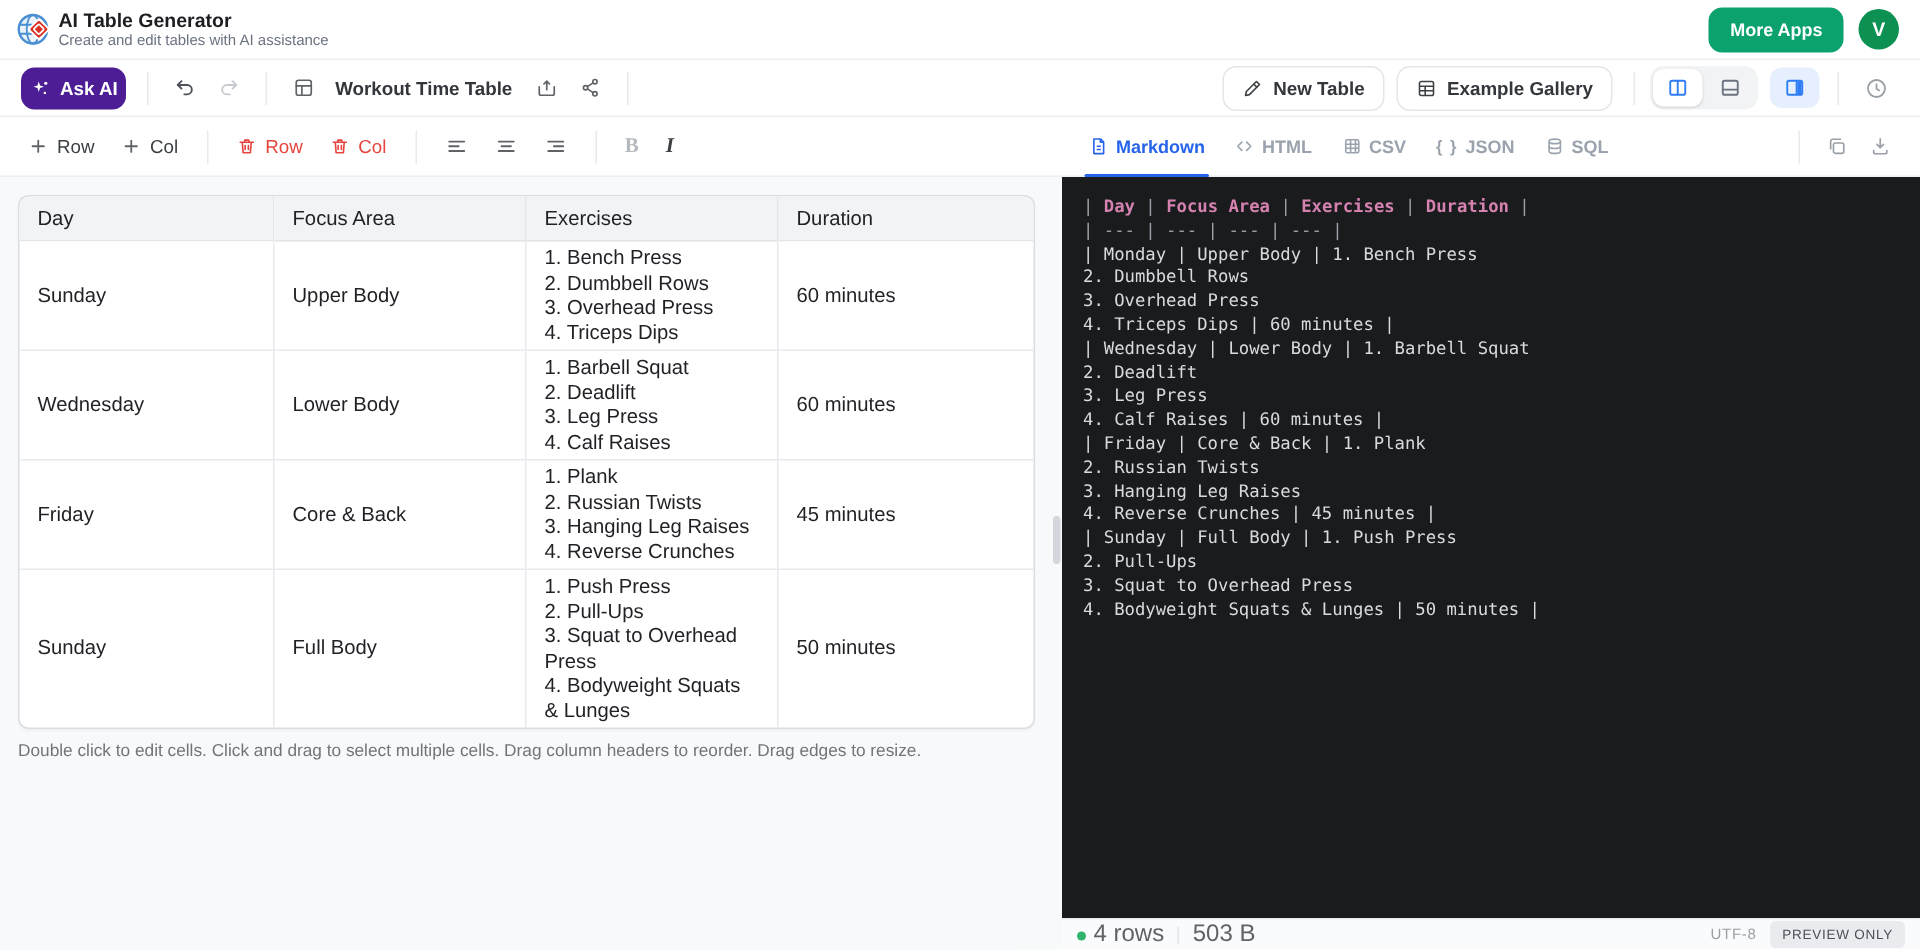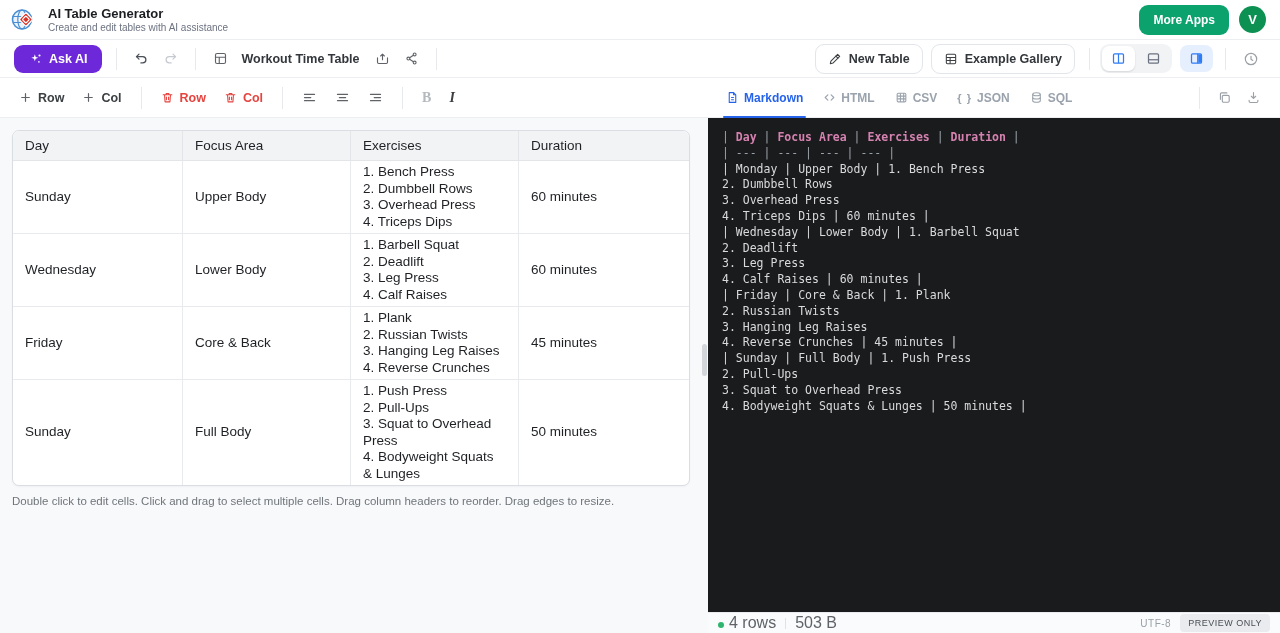--- a/index.html
+++ b/index.html
@@ -3,37 +3,37 @@
 <meta charset="utf-8">
 <style>
   * { margin:0; padding:0; box-sizing:border-box; }
   html,body { width:1280px; height:633px; overflow:hidden; background:#fff; }
   .app { width:1280px; height:633px; display:flex; flex-direction:column;
          font-family:"Liberation Sans", sans-serif; color:#202124; background:#fff; }
 
   
   .header { height:40px; flex:0 0 40px; display:flex; align-items:center;
             justify-content:space-between; padding:0 14px 0 10px; border-bottom:1px solid #eceef1; }
-  .header-left { display:flex; align-items:center; gap:11px; }
+  .header-left { display:flex; align-items:center; gap:2px; }
   .logo { width:27px; height:27px; position:relative; flex:0 0 27px; }
   .title-block { display:flex; flex-direction:column; gap:1px; }
   .app-title { font-size:13px; font-weight:700; color:#1b1d21; }
   .app-subtitle { font-size:10px; color:#6b7280; }
   .header-right { display:flex; align-items:center; gap:10px; }
   .more-apps-btn { background:#0ba26e; color:#fff; font-size:12px; font-weight:700;
                    border:none; border-radius:9px; padding:8px 14px; cursor:pointer; }
   .avatar { width:27px; height:27px; border-radius:50%; background:#0d9152; color:#fff;
             font-size:13px; font-weight:700; display:flex; align-items:center; justify-content:center; cursor:pointer; }
 
   
   .toolbar { height:38px; flex:0 0 38px; display:flex; align-items:center;
              justify-content:space-between; padding:0 14px; border-bottom:1px solid #eceef1; }
   .tb-left, .tb-right { display:flex; align-items:center; }
-  .ask-ai-btn { background:#6d28d9; color:#fff; border:none; border-radius:9px;
-                padding:7px 15px; font-size:12.5px; font-weight:700; display:flex;
+  .ask-ai-btn { background:#4c1d95; color:#fff; border:none; border-radius:9px;
+                padding:7px 6px; font-size:12.5px; font-weight:700; display:flex;
                 align-items:center; gap:6px; cursor:pointer; }
   .icon-btn { background:none; border:none; padding:5px 7px; display:flex; align-items:center;
               justify-content:center; cursor:pointer; color:#4b5158; border-radius:6px; }
   .icon-btn.disabled { color:#c6cad0; }
   .v-div { width:1px; height:22px; background:#e7e9ec; margin:0 10px; }
   .doc-title { font-size:12.5px; font-weight:600; color:#33373c; margin:0 8px 0 6px; }
   .outline-btn { background:#fff; border:1px solid #e2e5e9; border-radius:9px; padding:7px 12px;
                  font-size:12.5px; font-weight:600; color:#33373c; display:flex; align-items:center;
                  gap:7px; cursor:pointer; margin-left:8px; }
   .toggle-group { background:#f1f3f5; border-radius:9px; padding:2px; display:flex; gap:2px; margin-left:10px; }
@@ -42,21 +42,21 @@
   .toggle-btn.active { background:#fff; color:#2e7cf6; box-shadow:0 1px 2px rgba(0,0,0,.12); }
   .panel-btn { border:none; background:#e6effd; color:#2e7cf6; border-radius:8px;
                padding:6px 9px; display:flex; align-items:center; cursor:pointer; margin-left:8px; }
 
   
   .main { flex:1; display:flex; min-height:0; position:relative; }
   .left-pane { width:708px; flex:0 0 708px; display:flex; flex-direction:column; background:#f8f9fb; }
   .edit-toolbar { height:40px; flex:0 0 40px; background:#fff; border-bottom:1px solid #eceef1;
                   display:flex; align-items:center; padding:0 10px; }
   .et-btn { background:none; border:none; display:flex; align-items:center; gap:6px; padding:6px 9px;
-            font-size:12.5px; font-weight:700; color:#3c4043; cursor:pointer; border-radius:6px; }
+            font-size:12.5px; font-weight:400; color:#3c4043; cursor:pointer; border-radius:6px; }
   .et-btn.danger { color:#e5443f; }
   .et-icon-btn { background:none; border:none; padding:6px 9px; display:flex; align-items:center;
                  color:#5f6368; cursor:pointer; border-radius:6px; }
   .glyph-b { font-family:"Liberation Serif", serif; font-size:14px; font-weight:700; color:#b4b9bf; }
   .glyph-i { font-family:"Liberation Serif", serif; font-size:14px; font-style:italic; font-weight:600; color:#3c4043; }
 
   .left-content { flex:1; padding:12px; overflow:hidden; }
   table.data { width:676px; border-collapse:separate; border-spacing:0; background:#fff;
                border:1px solid #dadde1; border-radius:7px; font-size:13.5px; color:#1f2125;
                table-layout:fixed; box-shadow:0 1px 2px rgba(16,24,40,.04); }

